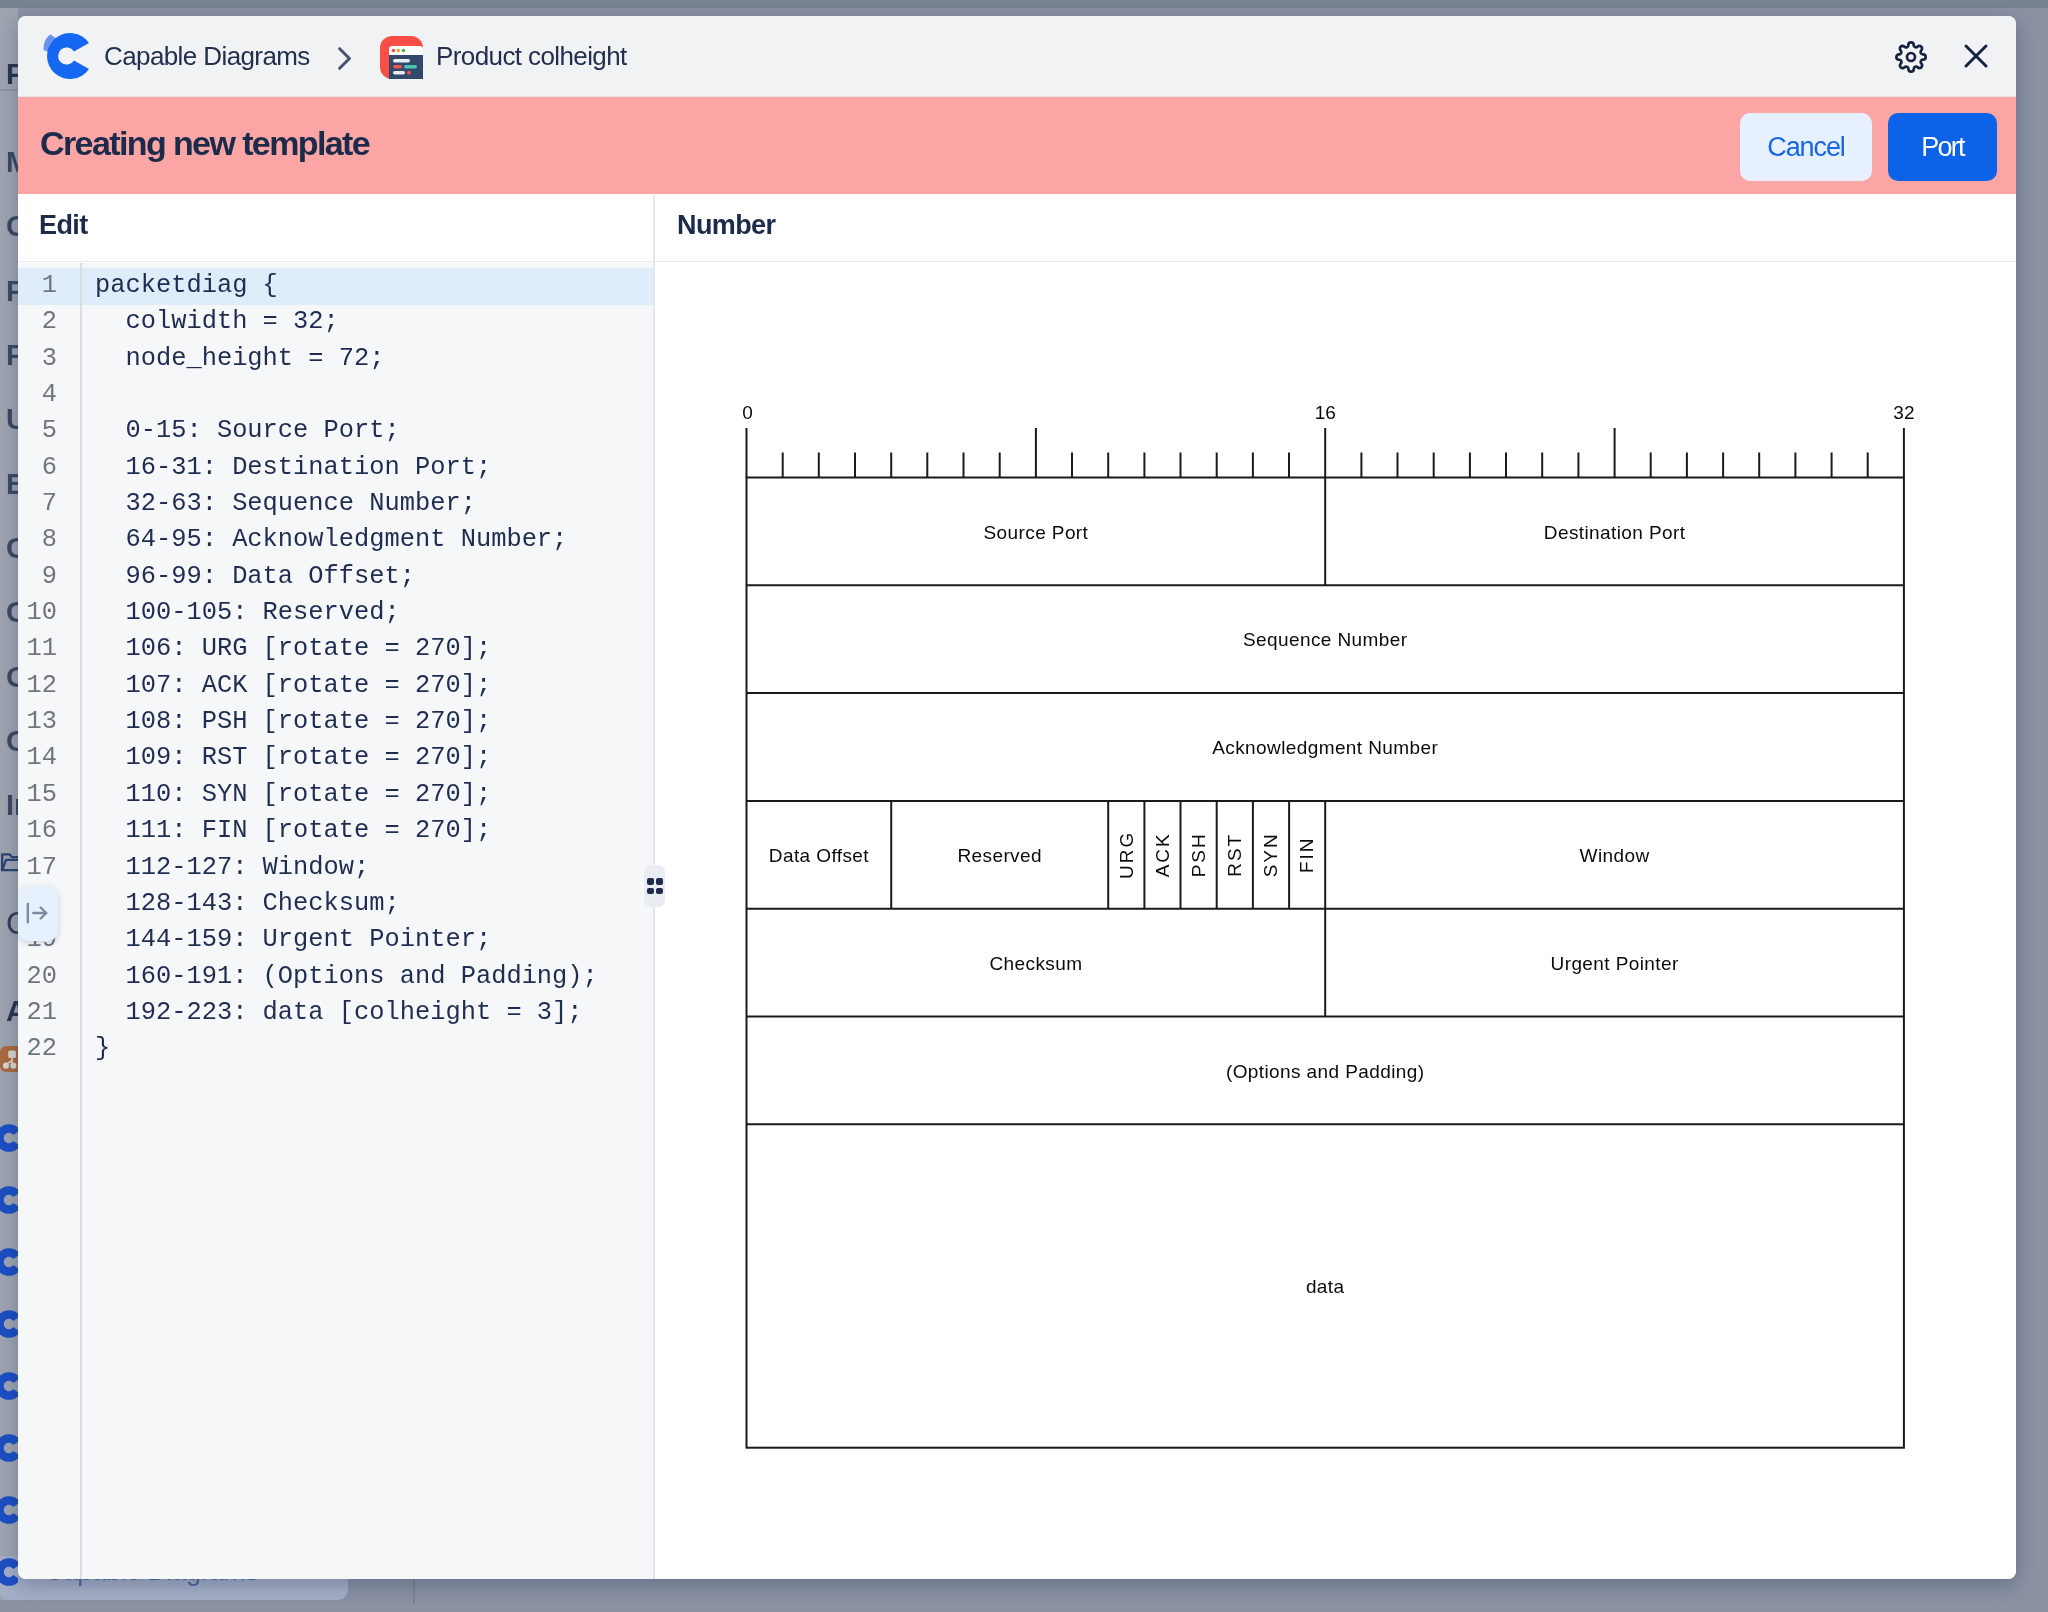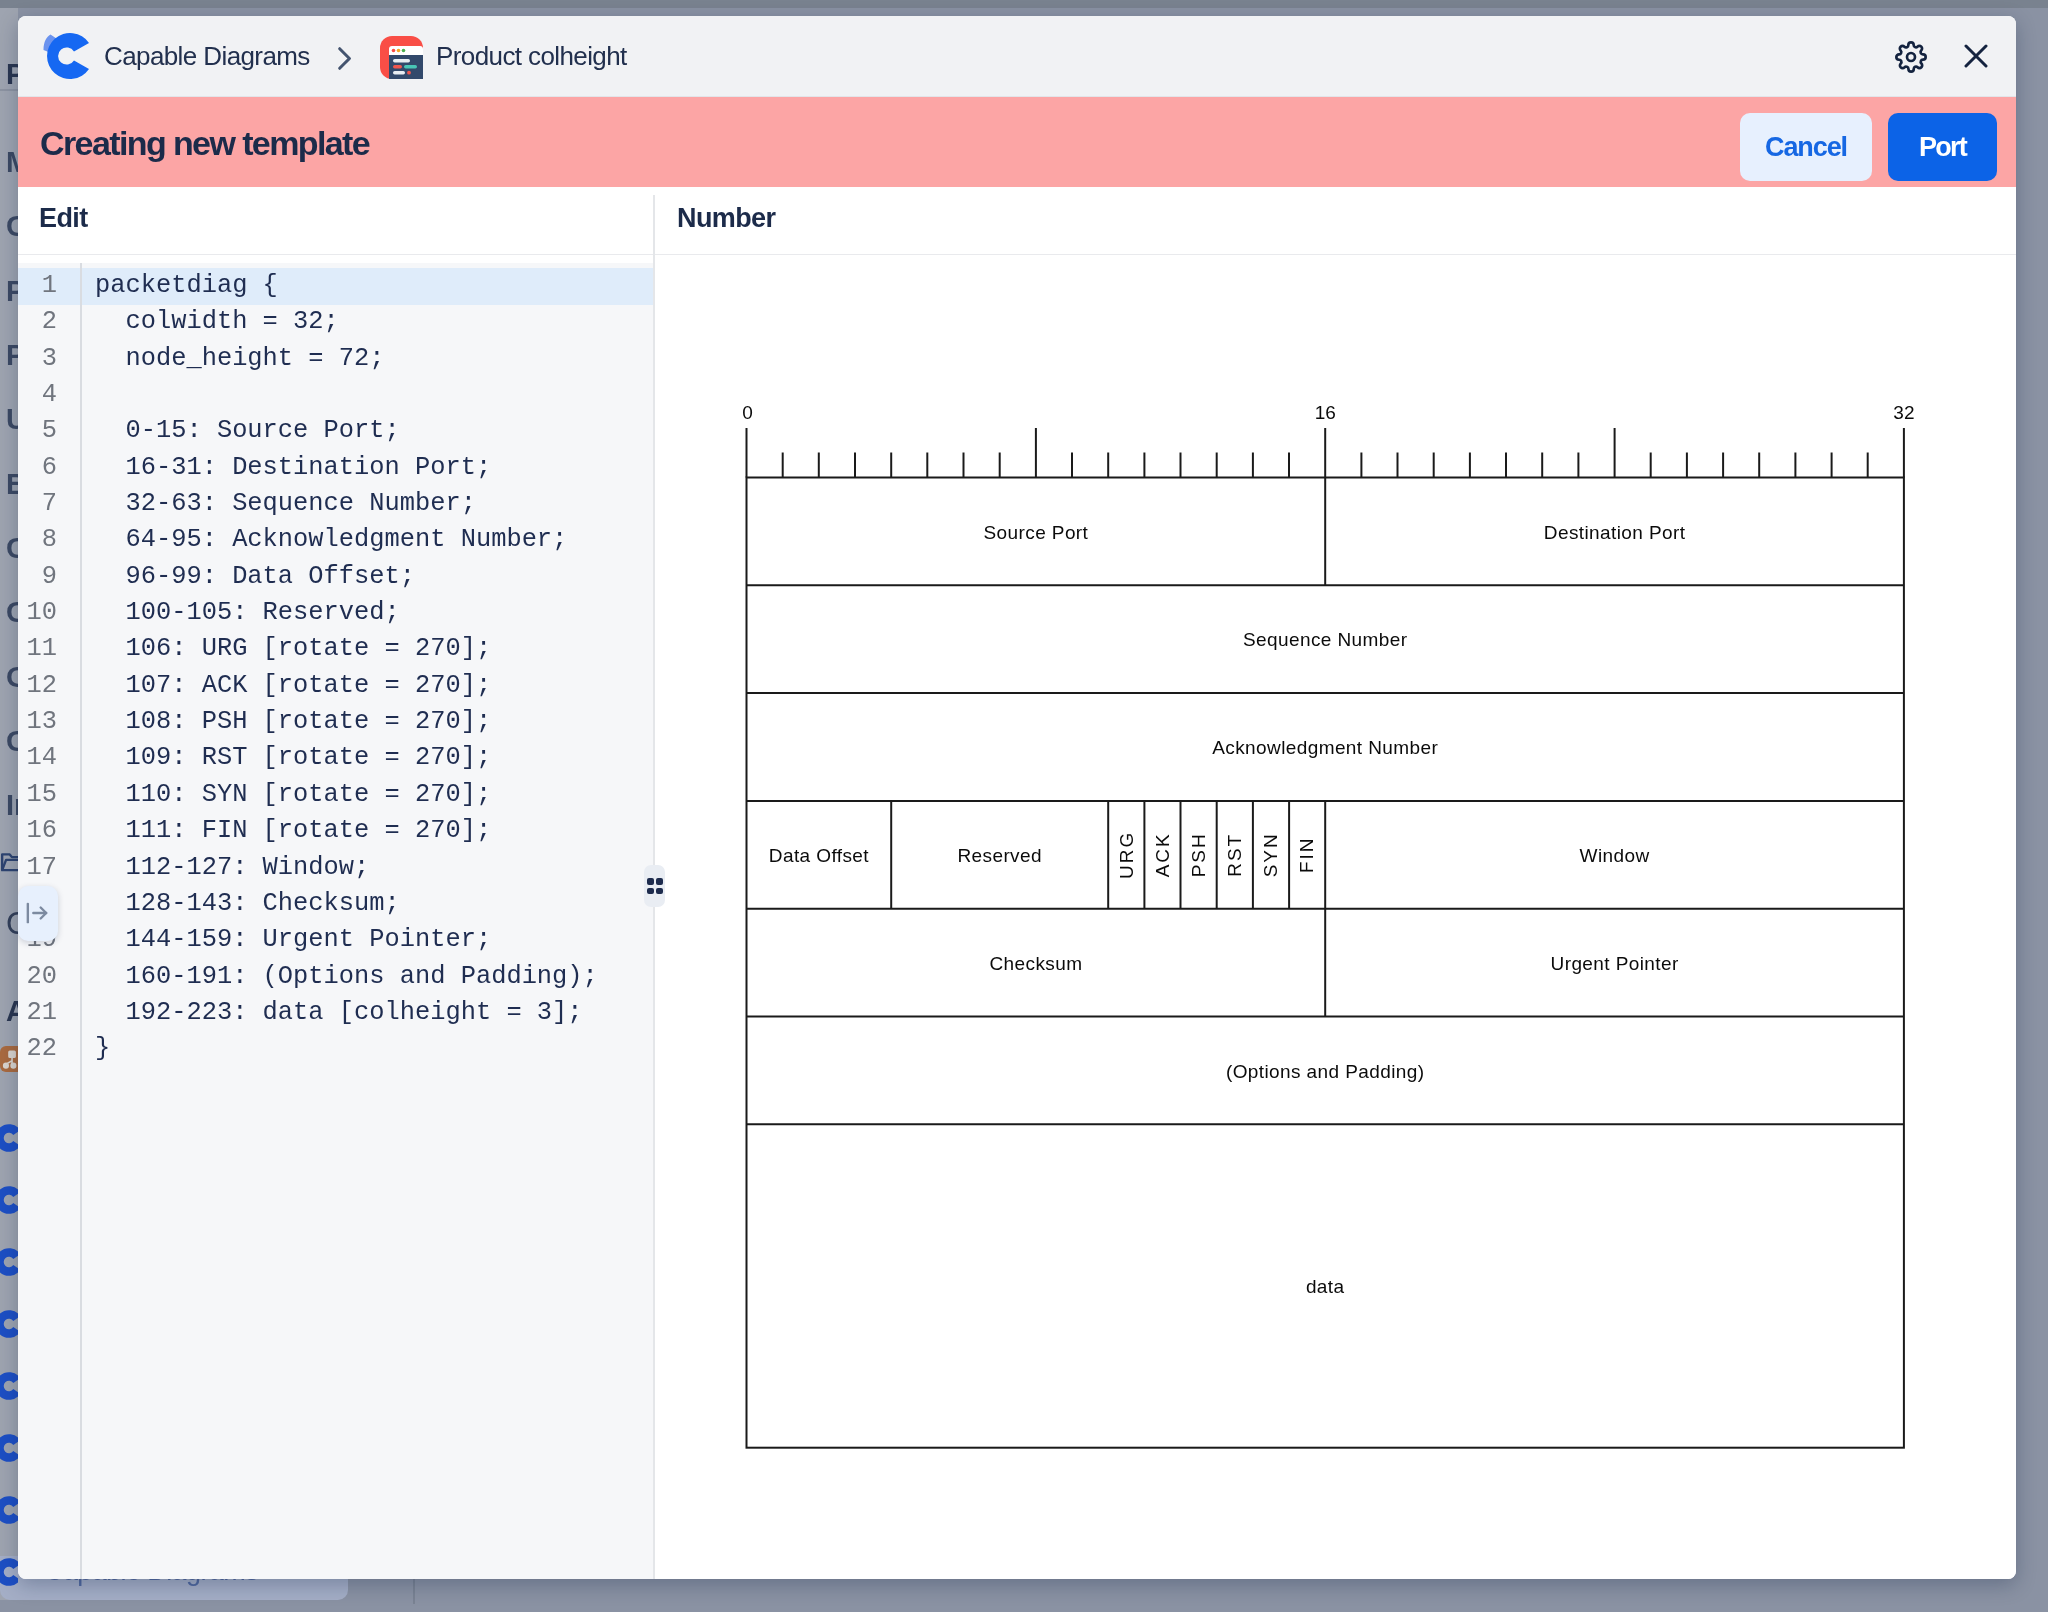--- a/index.html
+++ b/index.html
@@ -15,29 +15,29 @@
   #botrow{left:0;top:1556px;width:348px;height:44px;background:#A4AEC6;border-radius:0 0 10px 10px;}
   #botrowtext{left:44px;top:1556px;width:300px;font-size:27px;font-weight:500;letter-spacing:-0.6px;color:#52699F;}
   #botline{left:413px;top:1578px;width:2px;height:26px;background:#7A8393;}
 
   
   #modal{left:18px;top:16px;width:1998px;height:1563px;background:#fff;border-radius:8px;
          box-shadow:0 6px 20px rgba(9,30,66,.28);overflow:hidden;}
   #mhead{position:absolute;left:0;top:0;width:100%;height:80px;background:#F1F2F4;border-bottom:1px solid #E3E5E9;}
   #mtitlerow{position:absolute;left:0;top:81px;width:100%;height:97px;background:#fca5a5;border-bottom:1px solid #E9EBEF;}
   #mtitle{position:absolute;left:22px;top:27px;font-size:34px;font-weight:700;color:#1C2B4A;letter-spacing:-1.6px;}
-  #paneheads{position:absolute;left:0;top:171px;width:100%;height:67px;background:#fff;border-bottom:1px solid #E9EAED;padding-left:14px;}
+  #paneheads{position:absolute;left:0;top:178px;width:100%;height:67px;background:#fff;border-bottom:1px solid #E9EAED;padding-left:14px;}
   .panehead{position:absolute;top:16px;font-size:27px;font-weight:700;letter-spacing:-0.6px;color:#1C2B4A;}
 
   
   #bc-name1{position:absolute;left:86px;top:25px;font-size:26px;font-weight:500;letter-spacing:-0.6px;color:#22304E;}
   #bc-name2{position:absolute;left:418px;top:25px;font-size:26px;font-weight:500;letter-spacing:-0.6px;color:#22304E;}
 
   
-  .btn{position:absolute;top:97px;height:68px;border-radius:10px;font-size:27px;font-weight:700;
+  .btn{position:absolute;top:97px;height:68px;border-radius:10px;font-size:27px;font-weight:400;
        display:flex;align-items:center;justify-content:center;letter-spacing:-1.1px;}
   #btn-cancel{left:1722px;width:132px;background:#E7F0FE;color:#1667E3;}
   #btn-save{left:1870px;width:109px;background:#0C63E7;color:#fff;letter-spacing:-1.7px;}
 
   
   #editor{position:absolute;left:0;top:247px;width:635px;height:1316px;background:#F6F7F9;}
   #hl{position:absolute;left:0;top:5px;width:635px;height:37px;background:#DFECFA;}
   #lnums{position:absolute;left:0;top:5px;width:39px;text-align:right;
          font-family:"Liberation Mono",monospace;font-size:25.4px;line-height:36.35px;color:#70757E;white-space:pre;}
   #code{position:absolute;left:77px;top:5px;font-family:"Liberation Mono",monospace;

